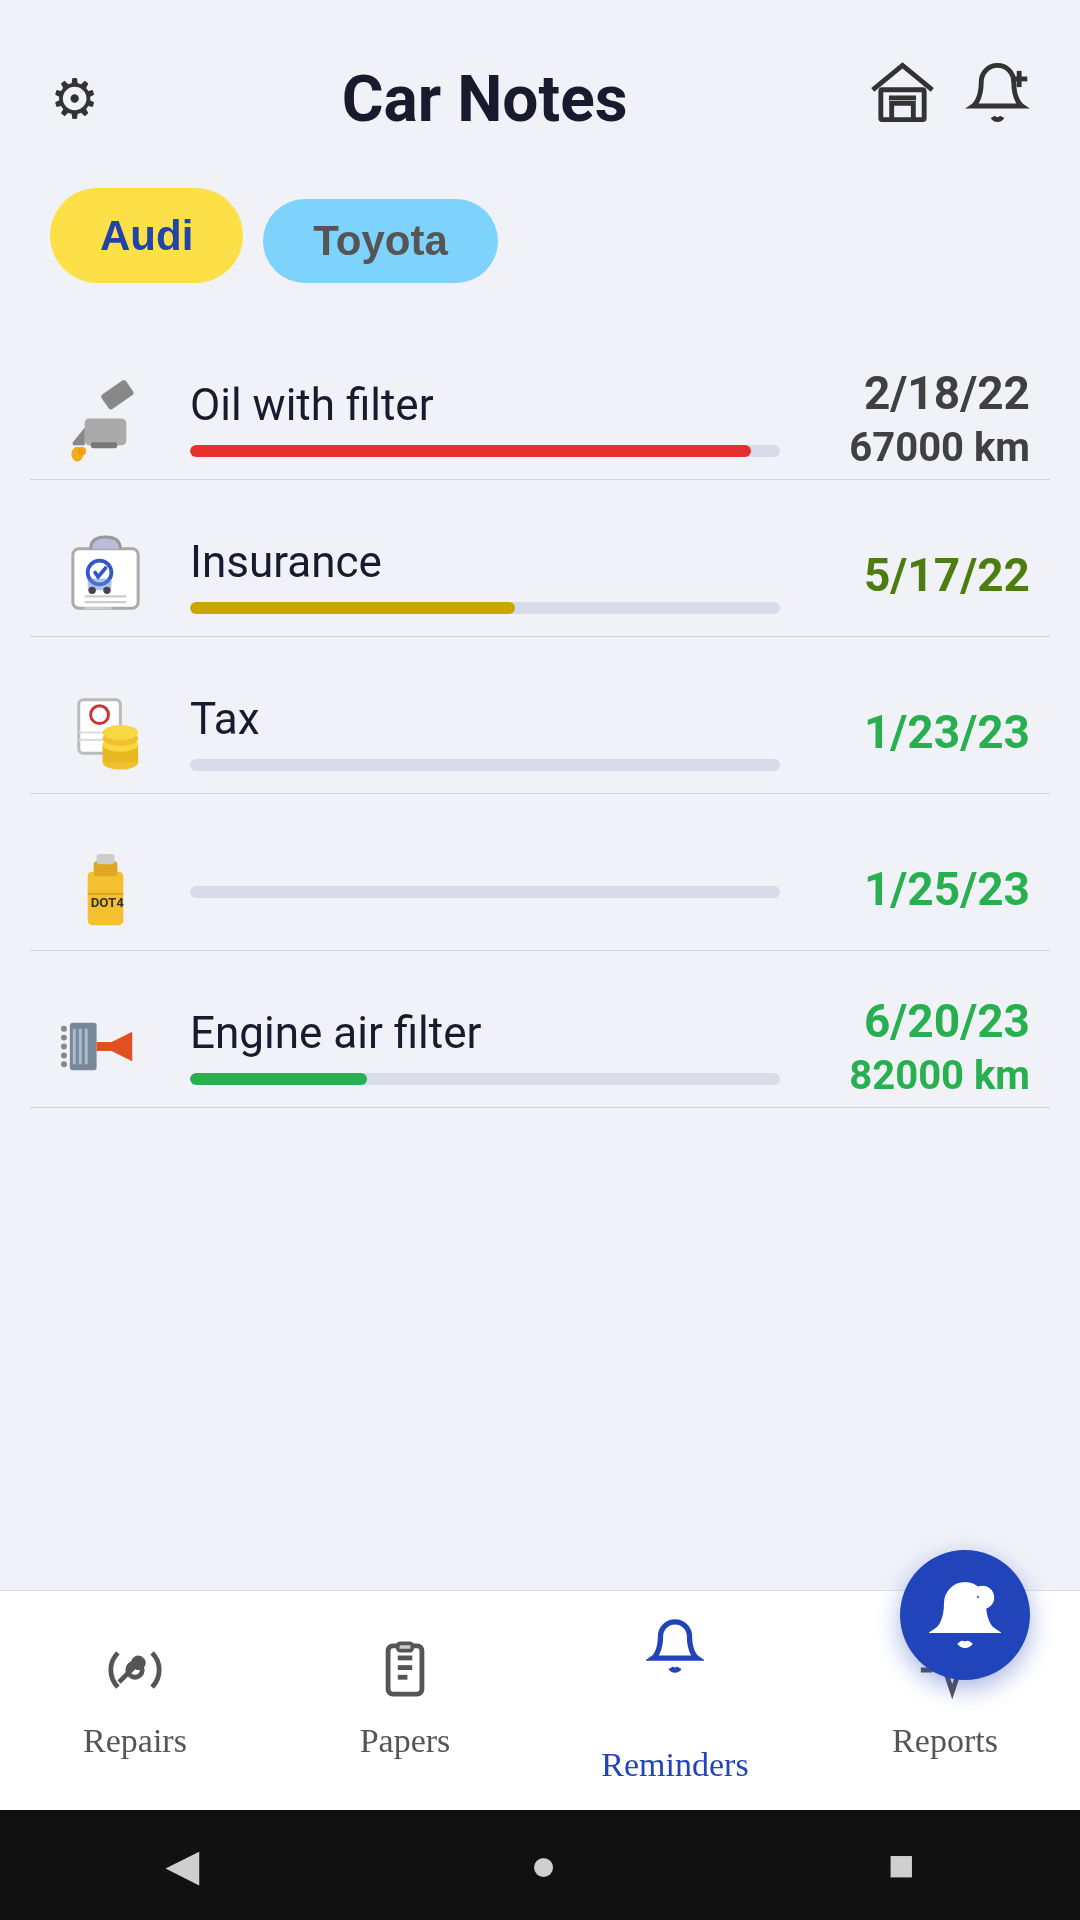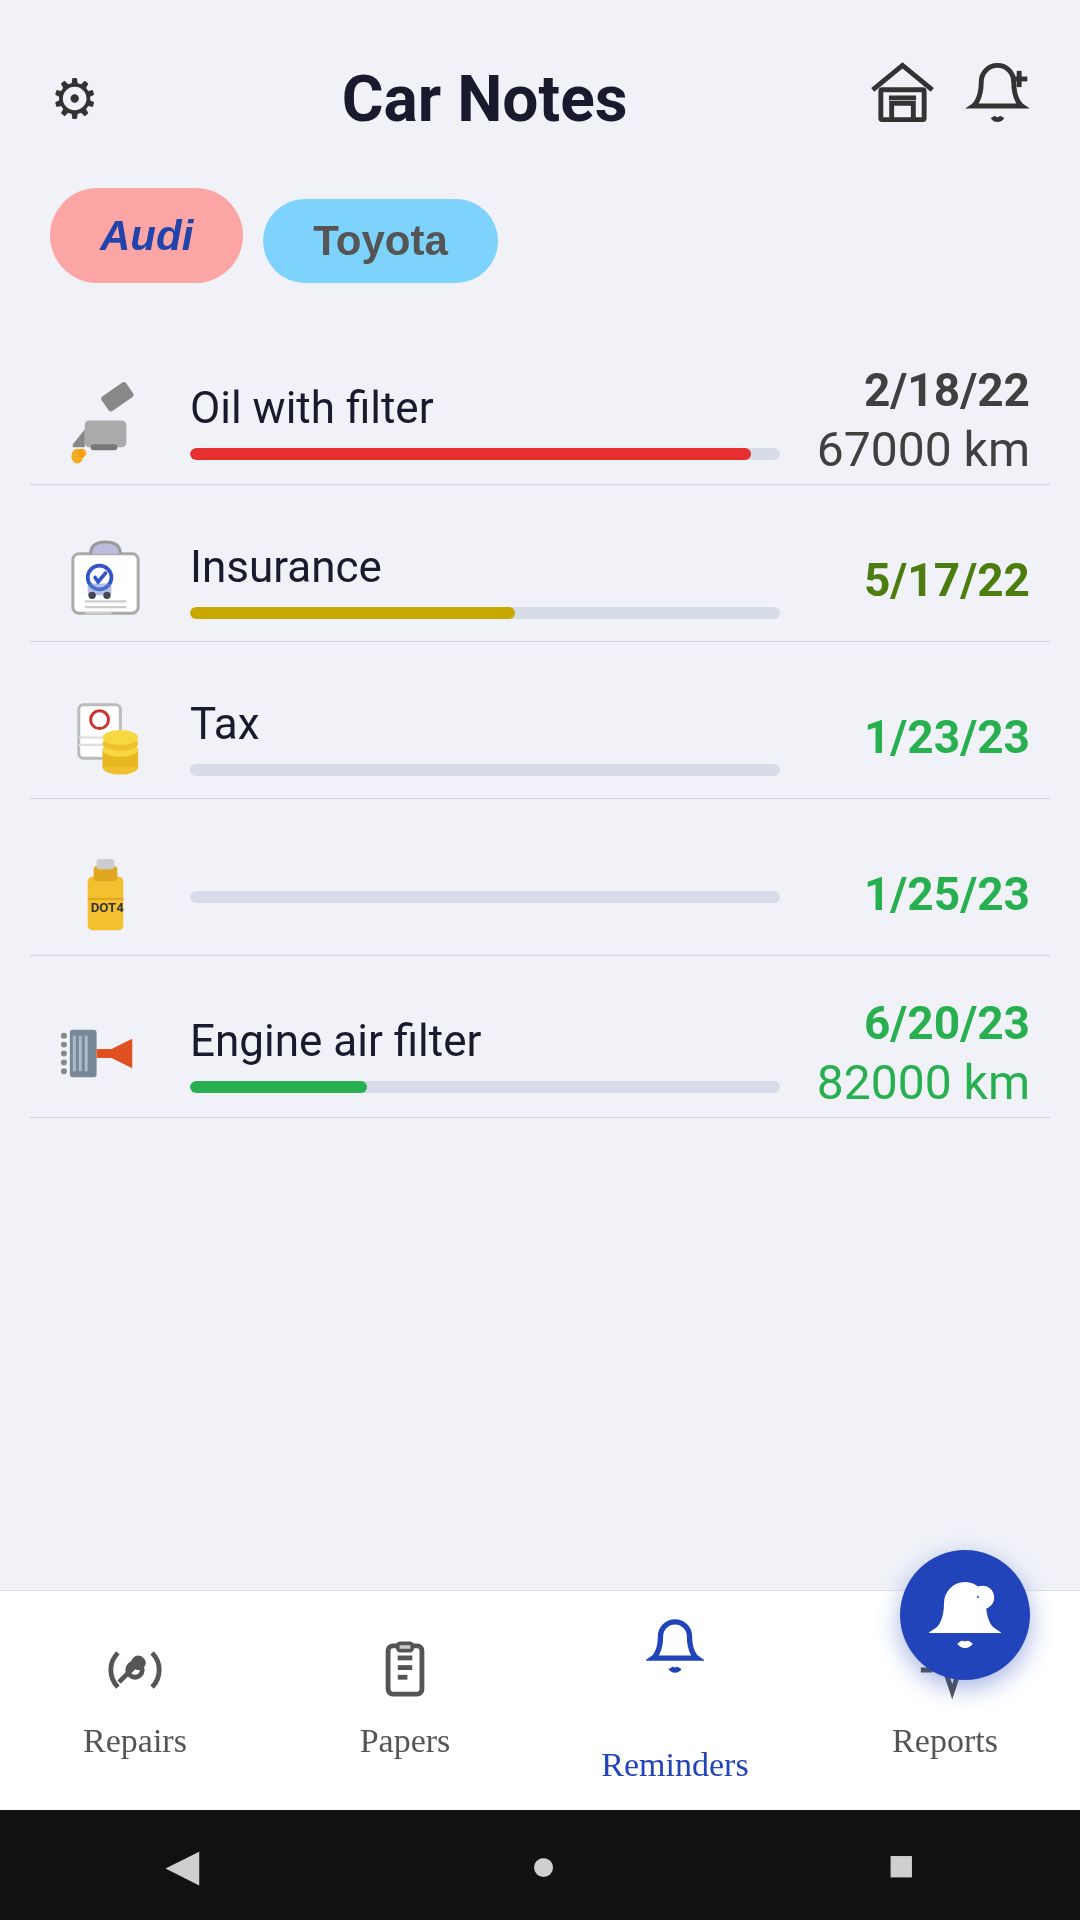--- a/index.html
+++ b/index.html
@@ -46,23 +46,22 @@
     }
     .car-tab {
       padding: 18px 50px;
       border-radius: 50px;
       font-size: 42px;
       font-weight: 600;
       cursor: pointer;
       border: none;
     }
     .car-tab.active {
-      background: #fca5a5;
+      background: #fde047;
       color: #2244aa;
-      font-style: italic;
     }
     .car-tab.inactive {
       background: #7dd3fc;
       color: #555;
       margin-top: 11px;
     }
 
     
     .reminder-list {
       flex: 1;
@@ -118,22 +117,22 @@
       text-align: right;
       flex-shrink: 0;
       min-width: 220px;
     }
     .reminder-date-text {
       font-size: 46px;
       font-weight: 700;
       display: block;
     }
     .reminder-km-text {
-      font-size: 48px;
-      font-weight: 400;
+      font-size: 40px;
+      font-weight: 700;
       display: block;
       margin-top: 4px;
     }
     .color-red { color: #404040; }
     .color-yellow { color: #4d7c0f; }
     .color-green { color: #28b050; }
 
     
     .fab {
       position: absolute;

